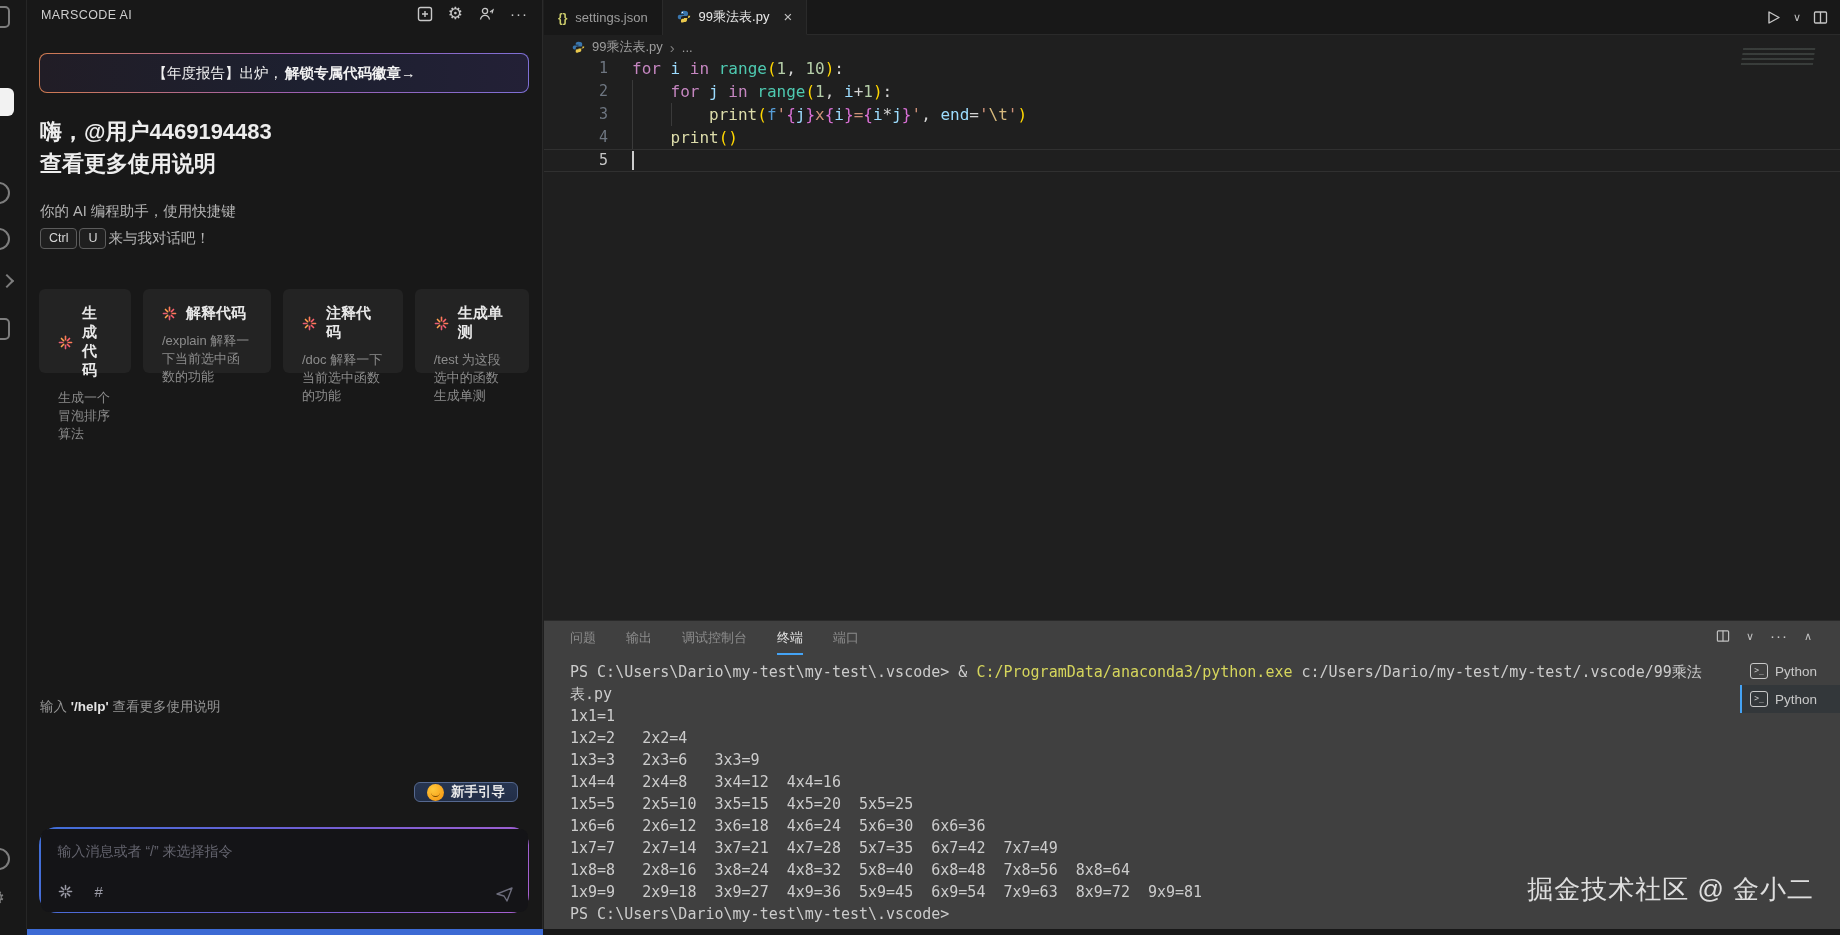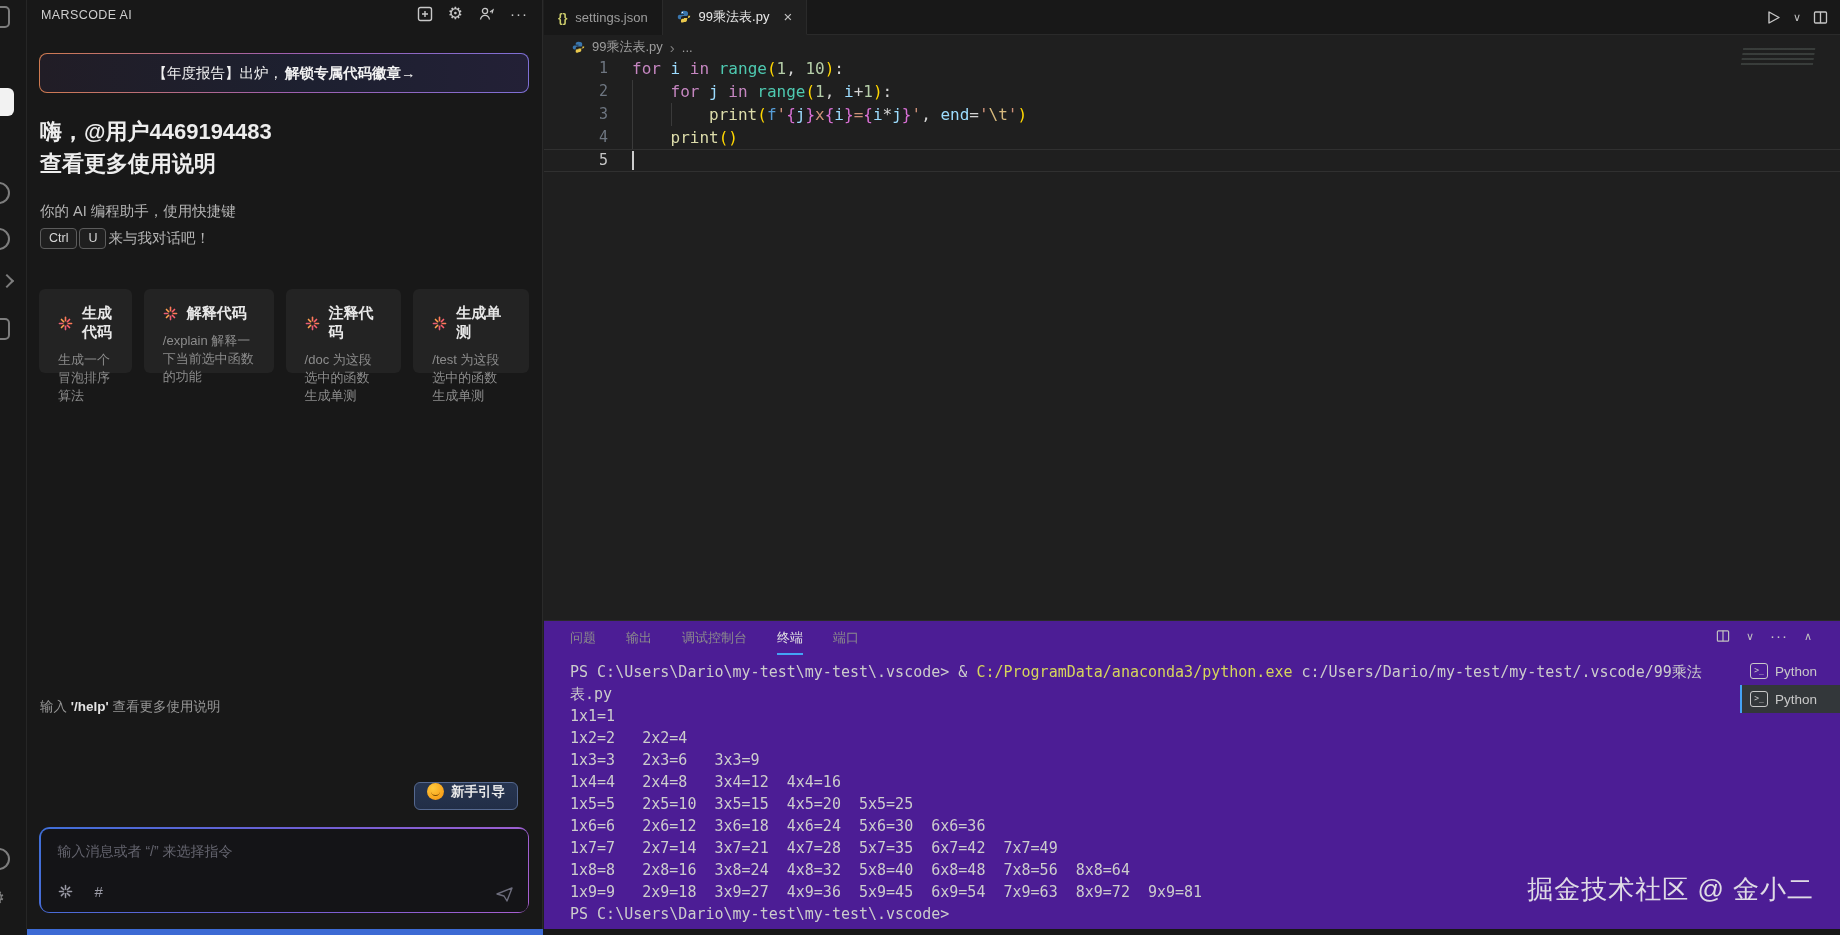--- a/index.html
+++ b/index.html
@@ -37,27 +37,27 @@
   .cards { position:absolute; left:12px; top:289px; width:490px; display:flex; flex-direction:row; gap:12px; }
   .card { height:84px; background:#232323; border-radius:6px; padding:15px 19px; cursor:pointer; }
   .card-title-row { display:flex; align-items:center; gap:9px; }
   .card-title { font-size:15px; font-weight:bold; color:#e8e8e8; }
   .card-desc { margin-top:9px; font-size:13px; color:#8c8c8c; }
   .spark { display:inline-flex; width:15px; height:15px; }
 
   .help-line { position:absolute; left:13px; top:698px; font-size:13.5px; color:#979797; }
   .help-line b { color:#e3e3e3; }
 
-  .guide-btn { position:absolute; right:24px; top:782px; height:28px; padding:0 12px; display:flex; align-items:flex-start; gap:7px;
+  .guide-btn { position:absolute; right:24px; top:782px; height:20px; padding:0 12px; display:flex; align-items:flex-end; gap:7px;
                background:linear-gradient(180deg,#273550,#222e47); border:1px solid #55688f; border-radius:6px;
                color:#e8e8e8; font-size:13.5px; font-weight:bold; cursor:pointer; }
   .hug { width:17px; height:17px; border-radius:50%; background:radial-gradient(circle at 35% 30%,#ffc93c,#f5900c); position:relative; }
   .hug::after { content:""; position:absolute; left:4px; top:7px; width:9px; height:5px; border-bottom:1.6px solid #7a4a00; border-radius:0 0 8px 8px; }
 
-  .chat-input { position:absolute; left:12px; top:827px; width:490px; height:86px; border-radius:11px; padding:1.5px;
+  .chat-input { position:absolute; left:12px; top:827px; width:490px; height:86px; border-radius:18px; padding:1.5px;
                 background:linear-gradient(120deg,#3f6fd8,#6e5fd4,#a85fd0); }
   .chat-inner { width:100%; height:100%; border-radius:8px; background:#141417; position:relative; }
   .chat-ph { position:absolute; left:17px; top:14px; font-size:14px; color:#64646e; }
   .chat-tools { position:absolute; left:17px; bottom:12px; display:flex; gap:22px; align-items:center; color:#9b9ba6; }
   .hash { font-size:15px; color:#9b9ba6; }
   .send { position:absolute; right:14px; bottom:10px; }
 
   
   .main { position:absolute; left:544px; top:0; width:1296px; height:620px; background:#1f1f1f; }
   .tabbar { position:absolute; left:0; top:0; width:100%; height:35px; background:#181818; border-bottom:1px solid #2a2a2a; display:flex; }
@@ -78,21 +78,21 @@
   .guide { position:absolute; top:0; height:100%; border-left:1px solid #3a3a3a; }
   .cursor { position:absolute; left:0; top:2px; width:2px; height:19px; background:#cccccc; }
   .code-line.current::before { content:""; position:absolute; left:0; right:0; top:0; bottom:0; border-top:1px solid #303030; border-bottom:1px solid #303030; pointer-events:none; }
   .tk-kw{color:#C586C0}.tk-var{color:#9CDCFE}.tk-fn{color:#DCDCAA}.tk-cls{color:#4EC9B0}.tk-num{color:#B5CEA8}
   .tk-b1{color:#FFD700}.tk-b2{color:#DA70D6}.tk-str{color:#CE9178}.tk-esc{color:#D7BA7D}.tk-pl{color:#d4d4d4}.tk-fpre{color:#569CD6}
 
   .faint-mark { position:absolute; left:1198px; top:48px; width:72px; height:18px; opacity:.20; transform:skewX(-8deg);
     background:repeating-linear-gradient(180deg,#9fb3a8 0 2px,transparent 2px 5px); }
 
   
-  .panel { position:absolute; left:544px; top:620px; width:1296px; height:309px; background:#4c1d95; border-top:1px solid #2a2a2a; }
+  .panel { position:absolute; left:544px; top:620px; width:1296px; height:309px; background:#404040; border-top:1px solid #2a2a2a; }
   .panel-tabs { position:absolute; left:26px; top:8px; display:flex; gap:30px; }
   .ptab { position:relative; font-size:13px; color:#8c8c8c; padding-bottom:8px; cursor:pointer; }
   .ptab.active { color:#e2e2e2; }
   .ptab.active::after { content:""; position:absolute; left:0; right:0; bottom:0; height:2px; background:#44a3f5; }
   .panel-actions { position:absolute; right:28px; top:6px; display:flex; align-items:center; gap:16px; color:#c0c0c0; }
   .chev { font-size:11px; color:#c0c0c0; }
 
   .terminal { position:absolute; left:26px; top:40px; width:1160px; font-family:"DejaVu Sans Mono", monospace;
               font-size:15px; line-height:22px; color:#cccccc; white-space:pre; tab-size:8; }
   .tm-t { color:#cccccc; } .tm-y { color:#d6d65c; }
@@ -217,21 +217,21 @@
                   <path d="M10.9 8h3.6" stroke="#ff7a59"></path>
                   <path d="M3.7 3.7l2.4 2.4" stroke="#ffa14f"></path>
                   <path d="M9.9 9.9l2.4 2.4" stroke="#ff5f6e"></path>
                   <path d="M12.3 3.7L9.9 6.1" stroke="#ff5f6e"></path>
                   <path d="M6.1 9.9l-2.4 2.4" stroke="#ffa14f"></path>
                 </g>
               </svg>
             </span>
             <span class="card-title">注释代码</span>
           </div>
-          <div class="card-desc">/doc 为这段选中的函数生成单测</div>
+          <div class="card-desc">/doc 解释一下当前选中函数的功能</div>
         </div>
         <div class="card">
           <div class="card-title-row">
             <span class="spark">
               <svg width="15" height="15" viewBox="0 0 16 16">
                 <g stroke-width="1.7" stroke-linecap="round">
                   <path d="M8 1.5v3.6" stroke="#ff7a59"></path>
                   <path d="M8 10.9v3.6" stroke="#e85d75"></path>
                   <path d="M1.5 8h3.6" stroke="#e85d75"></path>
                   <path d="M10.9 8h3.6" stroke="#ff7a59"></path>

